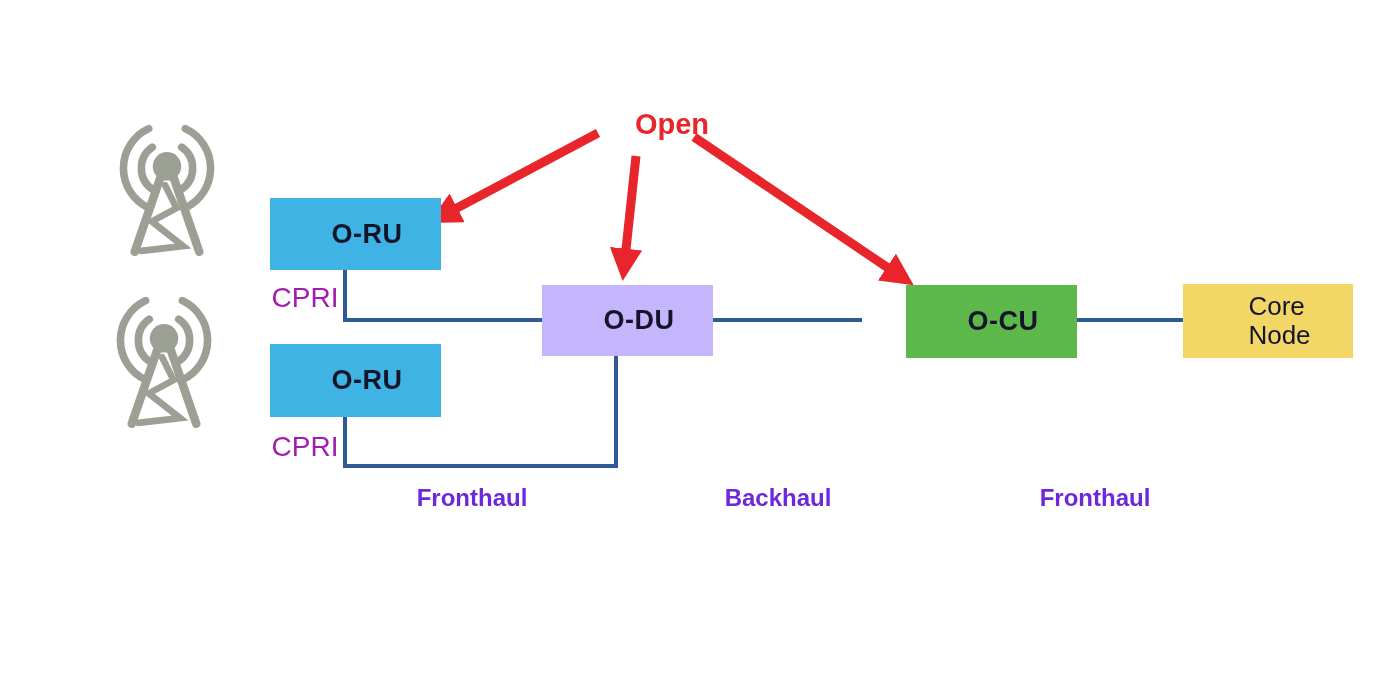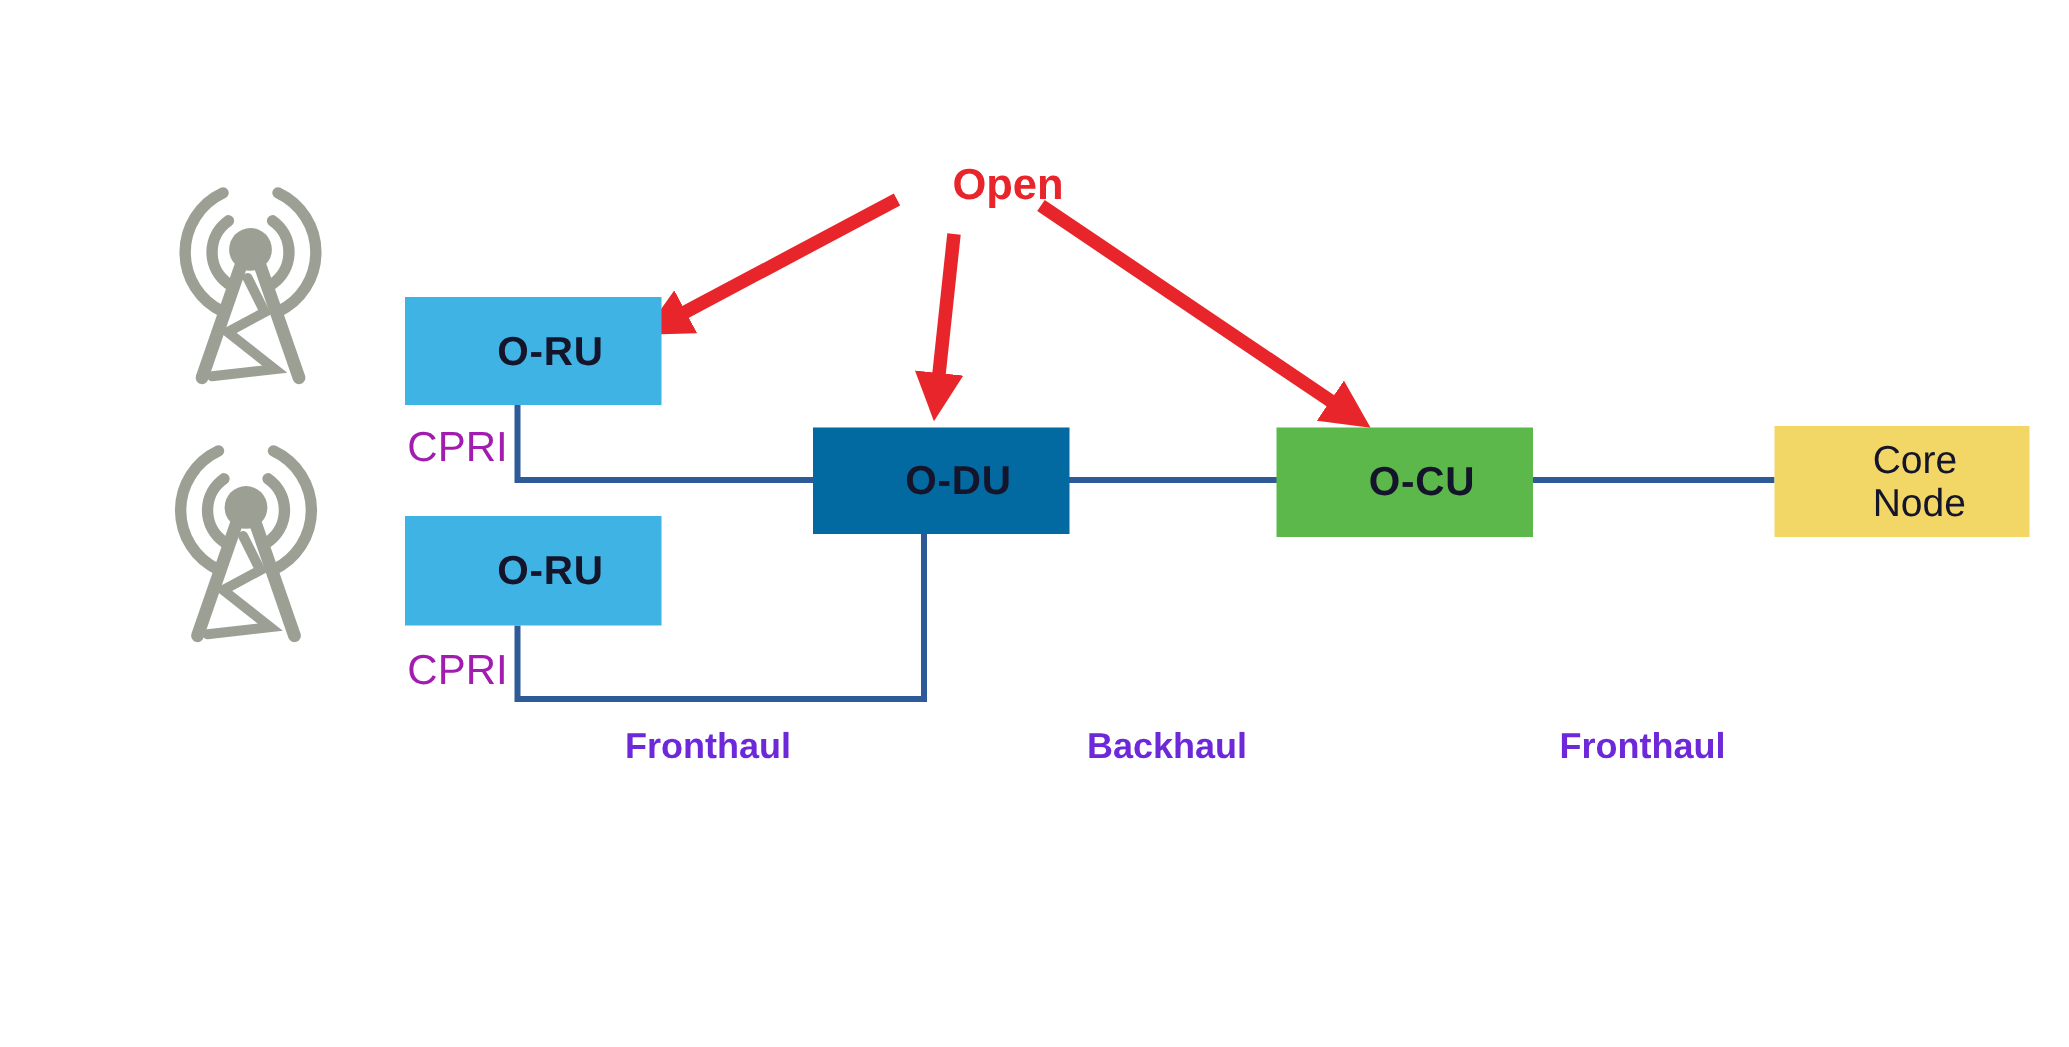--- a/index.html
+++ b/index.html
@@ -30,21 +30,21 @@
     justify-content: center;
     color: #14142b;
     font-weight: 700;
     font-size: 27px;
     letter-spacing: 0.5px;
     padding-left: 23px;
   }
   .node-oru1 { left: 270px; top: 198px; width: 148px; height: 72px; }
   .node-oru2 { left: 270px; top: 344px; width: 148px; height: 73px; }
   .node-odu  { left: 542px; top: 285px; width: 148px; height: 71px; }
-  .node-ocu  { left: 851px; top: 285px; width: 148px; height: 73px; }
+  .node-ocu  { left: 906px; top: 285px; width: 148px; height: 73px; }
   .node-core { left: 1183px; top: 284px; width: 147px; height: 74px;
                font-weight: 400; font-size: 26px; letter-spacing: 0; }
   .node-core .node-label { white-space: pre-line; line-height: 1.12; text-align: left; }
   .free-label {
     position: absolute;
     transform: translate(-50%, -50%);
     white-space: nowrap;
   }
   .open-label {
     color: #e8252a;
@@ -114,21 +114,21 @@
   <svg class="tower tower-2" viewBox="0 0 120 140">
     <use href="#tower"></use>
   </svg>
 
   <div class="node node-oru1" style="background-color: rgb(63, 180, 228);">
     <span class="node-label">O-RU</span>
   </div>
   <div class="node node-oru2" style="background-color: rgb(63, 180, 228);">
     <span class="node-label">O-RU</span>
   </div>
-  <div class="node node-odu" style="background-color: #0369a1;">
+  <div class="node node-odu" style="background-color: #c4b5fd;">
     <span class="node-label">O-DU</span>
   </div>
   <div class="node node-ocu" style="background-color: rgb(93, 184, 75);">
     <span class="node-label">O-CU</span>
   </div>
   <div class="node node-core" style="background-color: rgb(242, 215, 102);">
     <span class="node-label">Core
 Node</span>
   </div>
 

